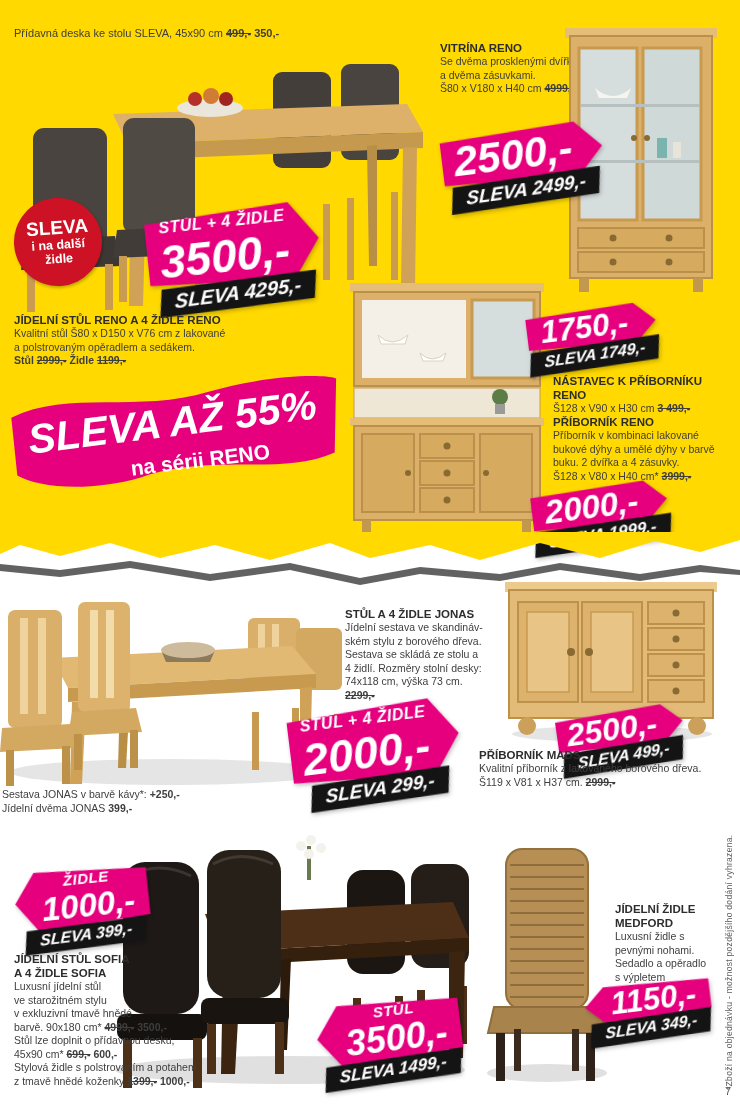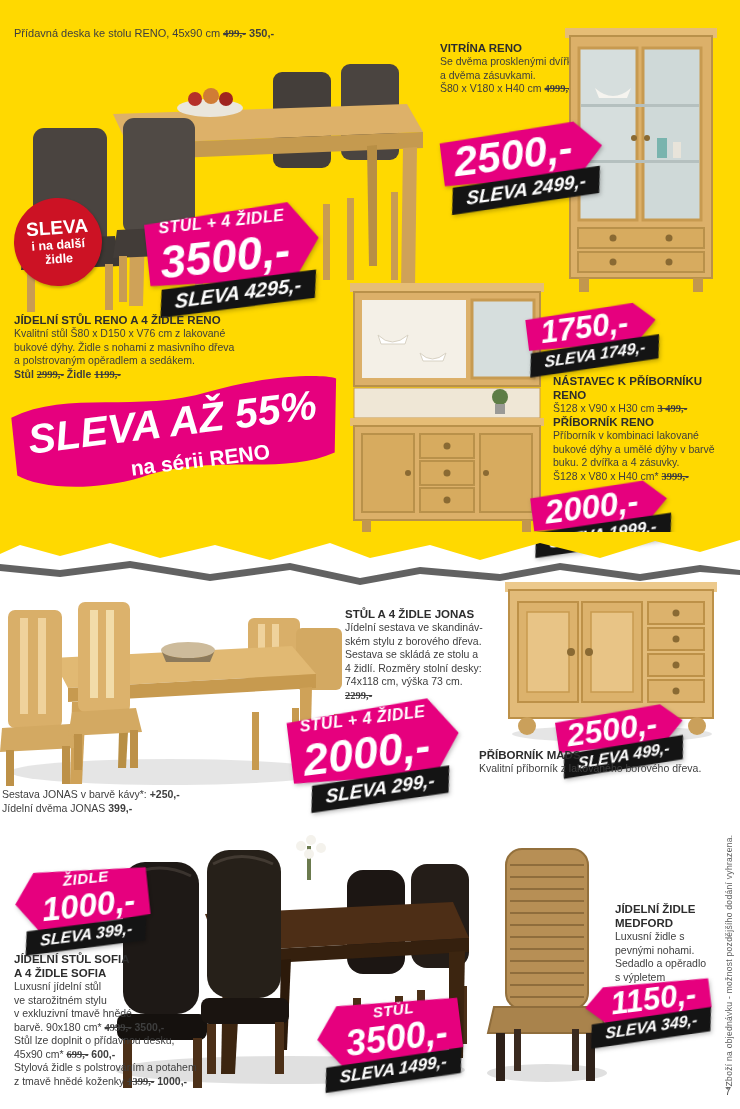--- a/index.html
+++ b/index.html
@@ -7,21 +7,21 @@
   body { font-family:"Liberation Sans", sans-serif; }
   #page {
     position:relative; width:740px; height:1109px; margin:0 auto;
     background:#fff; overflow:hidden; color:var(--text,#3E3E3E);
   }
   .abs { position:absolute; }
   .yellow-band { left:0; top:0; width:740px; height:540px; background:var(--yellow,#FFD900); }
   .body-txt { font-size:10.5px; line-height:13.5px; color:var(--text,#3E3E3E); }
   .ttl { font-weight:bold; font-size:11.5px; line-height:14px; color:#2d2d2d; }
   .b { font-weight:bold; }
-  s { text-decoration:line-through;font-family:Liberation Serif, serif; }
+  s { text-decoration:line-through; }
   
   .badge { position:absolute; text-align:center; color:#fff; font-style:italic; font-weight:bold; line-height:1; filter:drop-shadow(1px 2px 2px rgba(0,0,0,.25)); }
   .badge .pink { background:var(--pink,#E6007E); }
   .badge .pink.right { clip-path:polygon(0 10%, 84% 0, 100% 50%, 84% 100%, 0 90%); padding:5px 30px 7px 12px; }
   .badge .pink.left  { clip-path:polygon(16% 0, 100% 10%, 100% 90%, 16% 100%, 0 50%); padding:5px 12px 7px 30px; }
   .badge .label { font-size:16px; letter-spacing:.5px; margin-bottom:3px; white-space:nowrap; }
   .badge .price { white-space:nowrap; }
   .badge .black { display:inline-block; background:var(--black_band,#141414); padding:3px 14px 5px; transform:skewX(-10deg) rotate(-1.5deg); margin-top:-5px; white-space:nowrap; }
   .circle-badge {
     position:absolute; width:88px; height:88px; border-radius:50%;
@@ -40,21 +40,21 @@
   .photo-bg { background:linear-gradient(180deg,#fbfbfa 0%,#ececе8 100%); }
 </style>
 </head>
 <body>
 
 <div id="page">
 
   <div class="abs yellow-band"></div>
 
   <div class="abs body-txt" style="left:14px;top:27px;font-size:11px">
-    <span>Přídavná deska ke stolu RENO, 45x90 cm</span>
+    <span>Přídavná deska ke stolu SLEVA, 45x90 cm</span>
     <s class="b">499,-</s>
     <span class="b">350,-</span>
   </div>
 
   <svg class="abs" style="left:5px;top:36px" width="430" height="278" viewBox="0 0 430 278">
     <rect x="268" y="36" width="58" height="96" rx="9" fill="#443e3a"></rect>
     <rect x="336" y="28" width="58" height="96" rx="9" fill="#4a4440"></rect>
     <rect x="272" y="168" width="7" height="72" fill="#c99c52"></rect>
     <rect x="318" y="168" width="7" height="76" fill="#c99c52"></rect>
     <rect x="342" y="162" width="7" height="82" fill="#c99c52"></rect>
@@ -89,21 +89,20 @@
     <div class="pink right">
       <div class="label">STŮL + 4 ŽIDLE</div>
       <div class="price" style="font-size:46px">3500,-</div>
     </div>
     <div class="black" style="font-size:20px">SLEVA 4295,-</div>
   </div>
 
   <div class="abs" style="left:14px;top:313px;width:270px">
     <div class="ttl">JÍDELNÍ STŮL RENO A 4 ŽIDLE RENO</div>
     <div class="body-txt">Kvalitní stůl Š80 x D150 x V76 cm z lakované</div>
-    <div class="body-txt">bukové dýhy. Židle s nohami z masivního dřeva</div>
     <div class="body-txt">a polstrovaným opěradlem a sedákem.</div>
     <div class="body-txt b">
       <span>Stůl</span>
       <s>2999,-</s>
       <span>Židle</span>
       <s>1199,-</s>
     </div>
   </div>
 
   <svg class="abs" style="left:10px;top:376px;transform:rotate(-2deg)" width="332" height="118" viewBox="0 0 332 118">
@@ -293,20 +292,24 @@
   <div class="badge" style="left:558px;top:710px;transform:rotate(-8deg)">
     <div class="pink right" style="padding:2px 26px 4px 10px">
       <div class="price" style="font-size:32px">2500,-</div>
     </div>
     <div class="black" style="font-size:16px">SLEVA 499,-</div>
   </div>
 
   <div class="abs" style="left:479px;top:748px;width:255px">
     <div class="ttl">PŘÍBORNÍK MADS</div>
     <div class="body-txt">Kvalitní příborník z lakovaného borového dřeva.</div>
+    <div class="body-txt">
+      <span>Š119 x V81 x H37 cm.</span>
+      <s class="b">2999,-</s>
+    </div>
   </div>
 
   <div class="abs body-txt" style="left:2px;top:788px">
     <div>
       <span>Sestava JONAS v barvě kávy*:</span>
       <span class="b">+250,-</span>
     </div>
     <div>
       <span>Jídelní dvěma JONAS</span>
       <span class="b">399,-</span>

